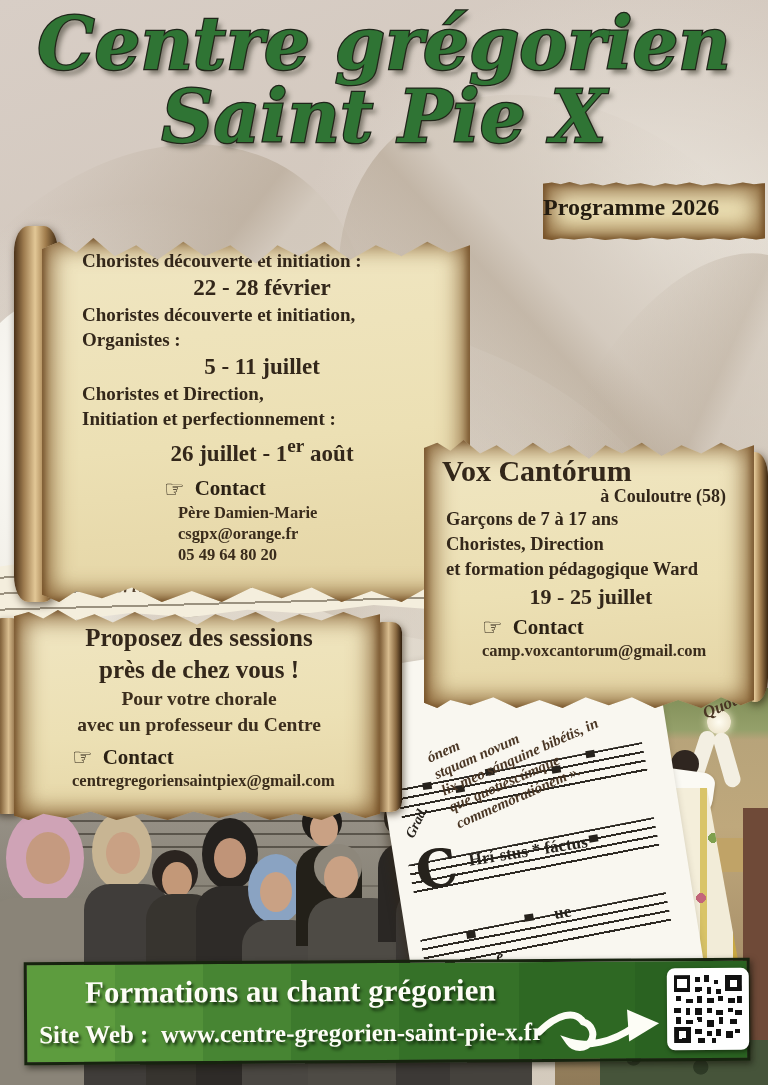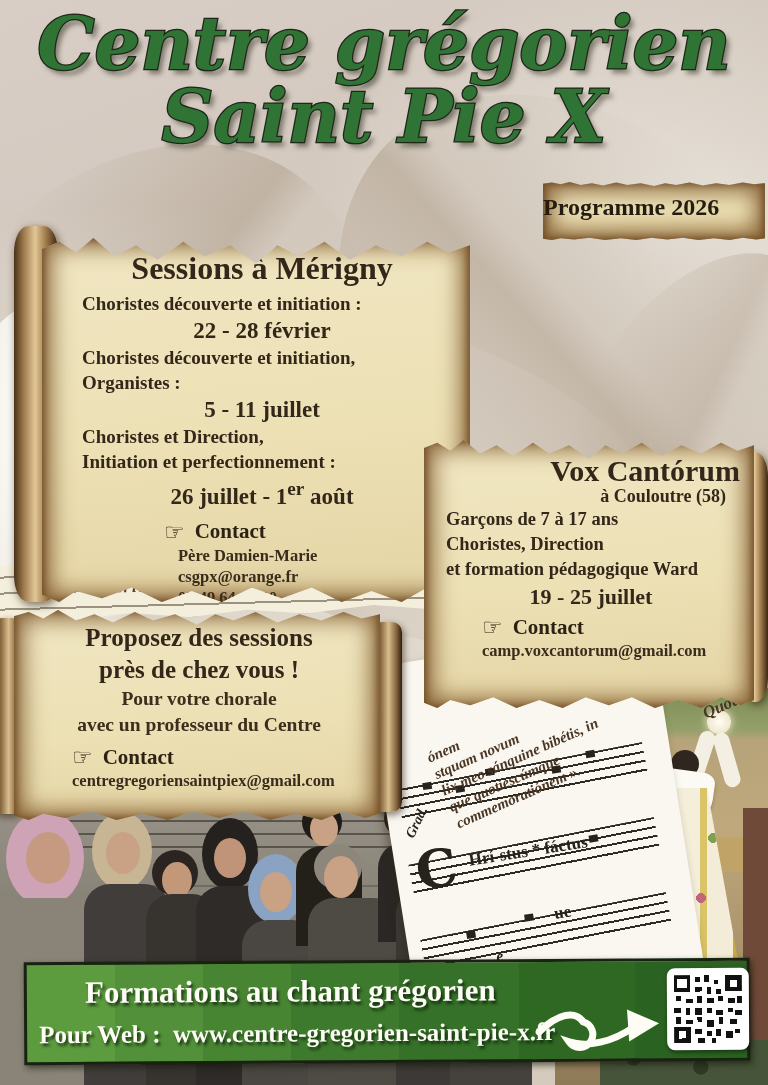--- a/index.html
+++ b/index.html
@@ -55,21 +55,21 @@
   .m-date{font-weight:bold;font-size:23px;text-align:center;line-height:29px;}
   .contact-row{display:flex;align-items:center;gap:10px;padding-left:96px;margin-top:8px;}
   .hand{font-family:"DejaVu Sans",sans-serif;font-size:23px;color:#2b2114;}
   .c-label{font-weight:bold;font-size:21px;color:#2b2114;}
   .c-line{font-weight:bold;font-size:16.5px;line-height:21px;padding-left:110px;color:#3a2c1c;}
 
   
   .vox-roll{left:742px;top:452px;width:26px;height:250px;z-index:4;}
   .vox{left:424px;top:440px;width:330px;height:268px;z-index:4;}
   .vox .inner{position:absolute;left:18px;top:14px;right:14px;bottom:6px;}
-  .v-title{font-weight:bold;font-size:30px;text-align:right;}
+  .v-title{font-weight:bold;font-size:30px;text-align:left;}
   .v-sub{font-weight:bold;font-size:18px;text-align:right;padding-right:14px;margin-top:-2px;}
   .v-line{font-weight:bold;font-size:18.5px;line-height:25px;padding-left:4px;}
   .v-date{font-weight:bold;font-size:22px;text-align:center;line-height:30px;}
   .vox .contact-row{padding-left:40px;margin-top:2px;}
   .vox .c-line{padding-left:40px;}
 
   
   .prop-roll-l{left:-8px;top:618px;width:30px;height:196px;z-index:4;}
   .prop-roll-r{left:372px;top:622px;width:30px;height:190px;z-index:4;}
   .prop{left:14px;top:610px;width:366px;height:210px;z-index:4;}
@@ -260,21 +260,20 @@
     <div class="l2">Saint Pie X</div>
   </div>
 
   <div class="parch torn badge">
     <div class="txt">Programme 2026</div>
   </div>
 
   <div class="rollv merigny-roll"></div>
   <div class="parch torn merigny ptx">
     <div class="inner">
-      <div class="m-title">Sessions à Mérigny</div>
       <div class="m-label">Choristes découverte et initiation :</div>
       <div class="m-date">22 - 28 février</div>
       <div class="m-label">Choristes découverte et initiation,</div>
       <div class="m-label">Organistes :</div>
       <div class="m-date">5 - 11 juillet</div>
       <div class="m-label">Choristes et Direction,</div>
       <div class="m-label">Initiation et perfectionnement :</div>
       <div class="m-date"><span>26 juillet - 1</span><sup>er</sup><span> août</span></div>
       <div class="contact-row">
         <span class="hand">☞</span>
@@ -314,21 +313,21 @@
       <div class="contact-row">
         <span class="hand">☞</span>
         <span class="c-label">Contact</span>
       </div>
       <div class="c-line">centregregoriensaintpiex@gmail.com</div>
     </div>
   </div>
 
   <div class="footer">
     <div class="f-h">Formations au chant grégorien</div>
-    <div class="f-s"><span>Pour Web :</span>&nbsp; <span>www.centre-gregorien-saint-pie-x.fr</span></div>
+    <div class="f-s"><span>Site Web :</span>&nbsp; <span>www.centre-gregorien-saint-pie-x.fr</span></div>
     <svg class="f-arrow" width="126" height="56" viewBox="0 0 126 56">
       <path d="M4 34 C 22 16, 40 12, 48 24 A 13 13 0 1 1 34 44 C 52 50, 78 44, 98 30" fill="none" stroke="#fdfdf6" stroke-width="7" stroke-linecap="round"></path>
       <polygon points="92,12 124,26 94,44" fill="#fdfdf6"></polygon>
     </svg>
     <div class="qr-card">
       <svg width="68" height="68" viewBox="0 0 29 29" shape-rendering="crispEdges">
         <rect x="0" y="0" width="29" height="29" fill="#fff"></rect>
         <g fill="#111">
           <rect x="0" y="0" width="7" height="7"></rect>
             <rect x="22" y="0" width="7" height="7"></rect>

